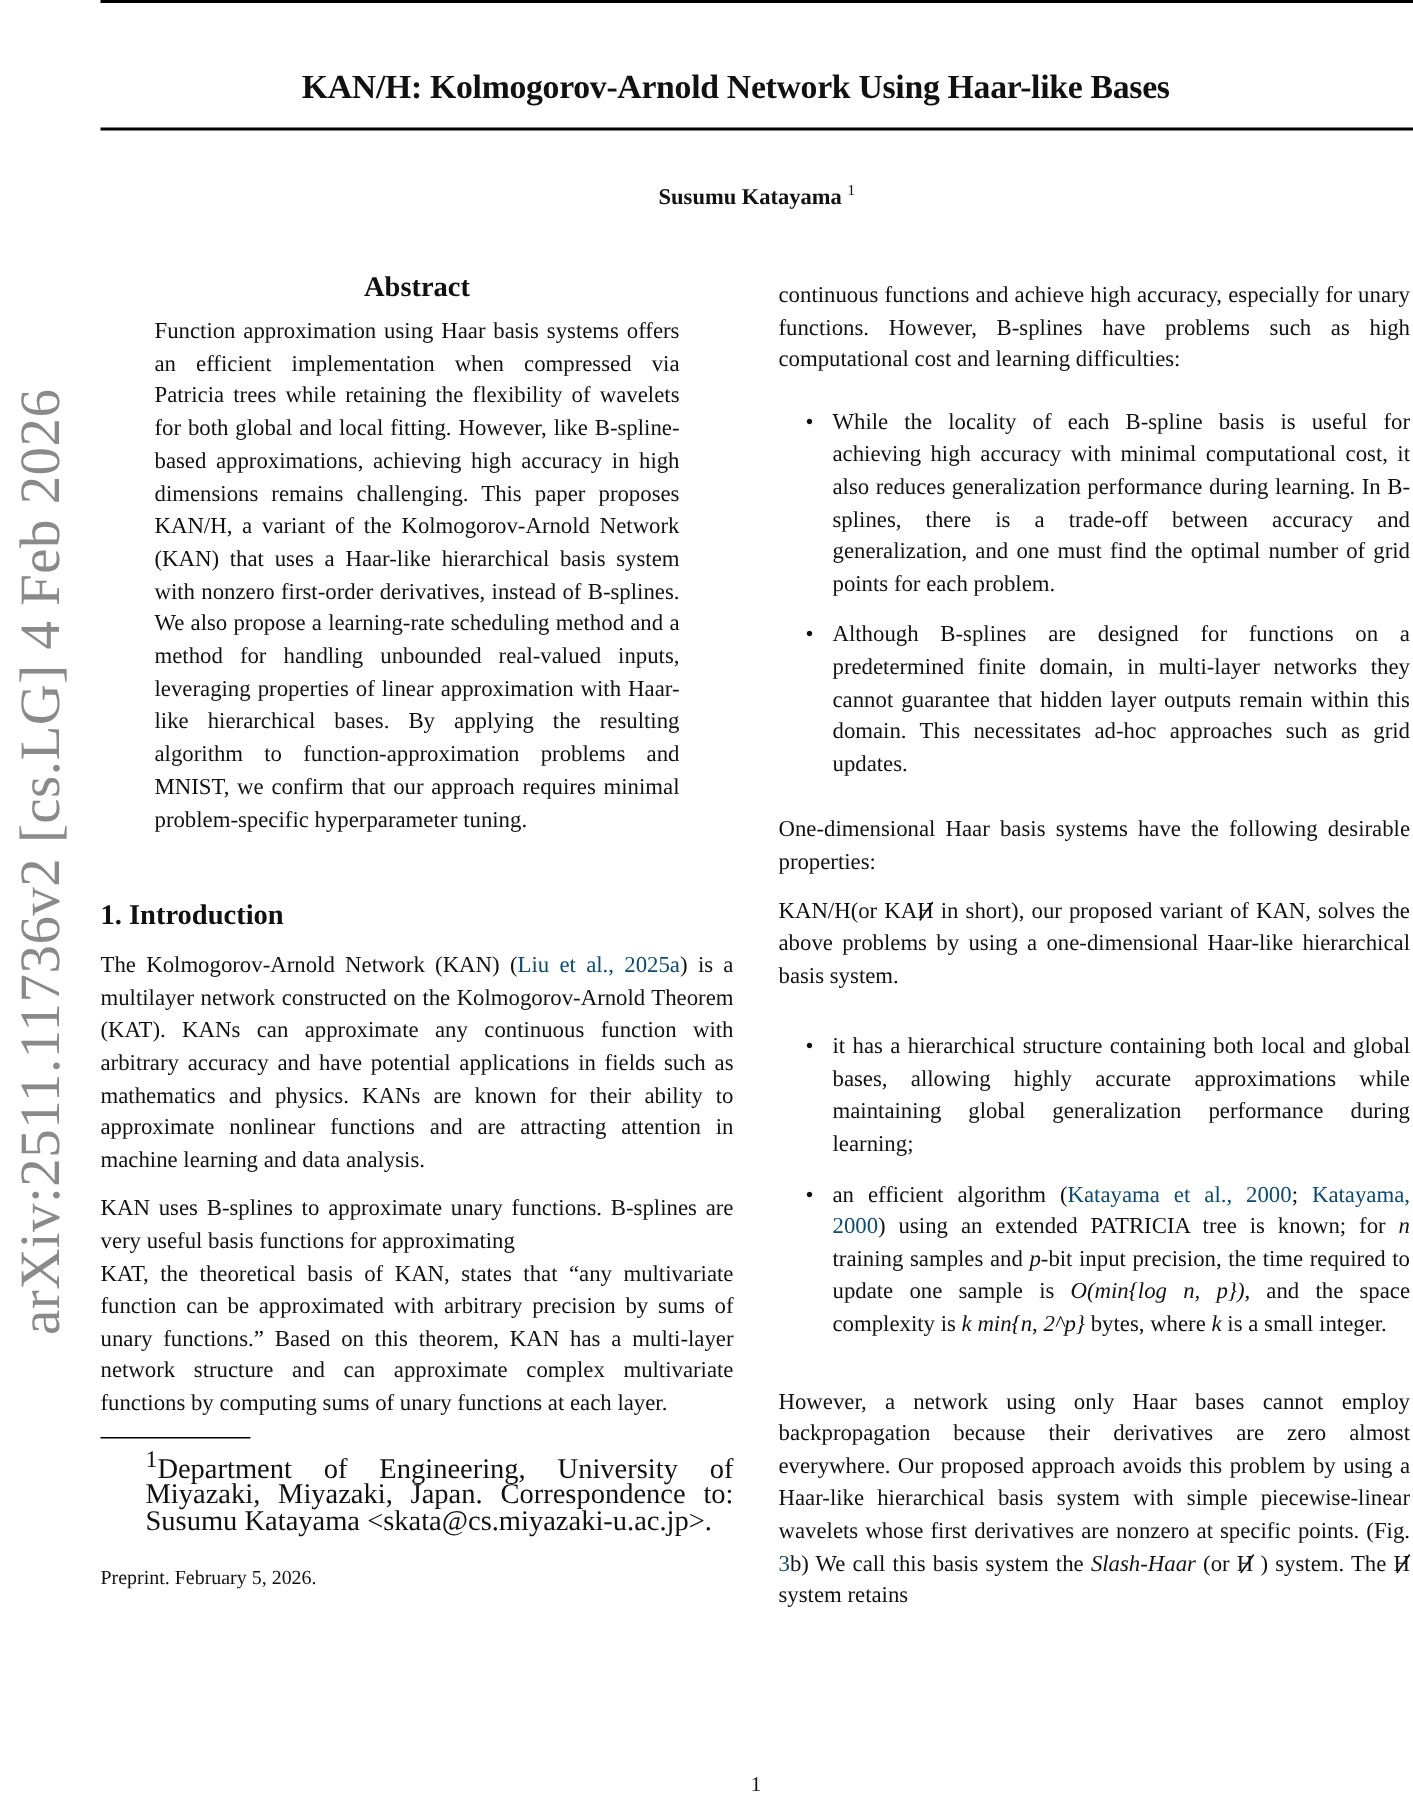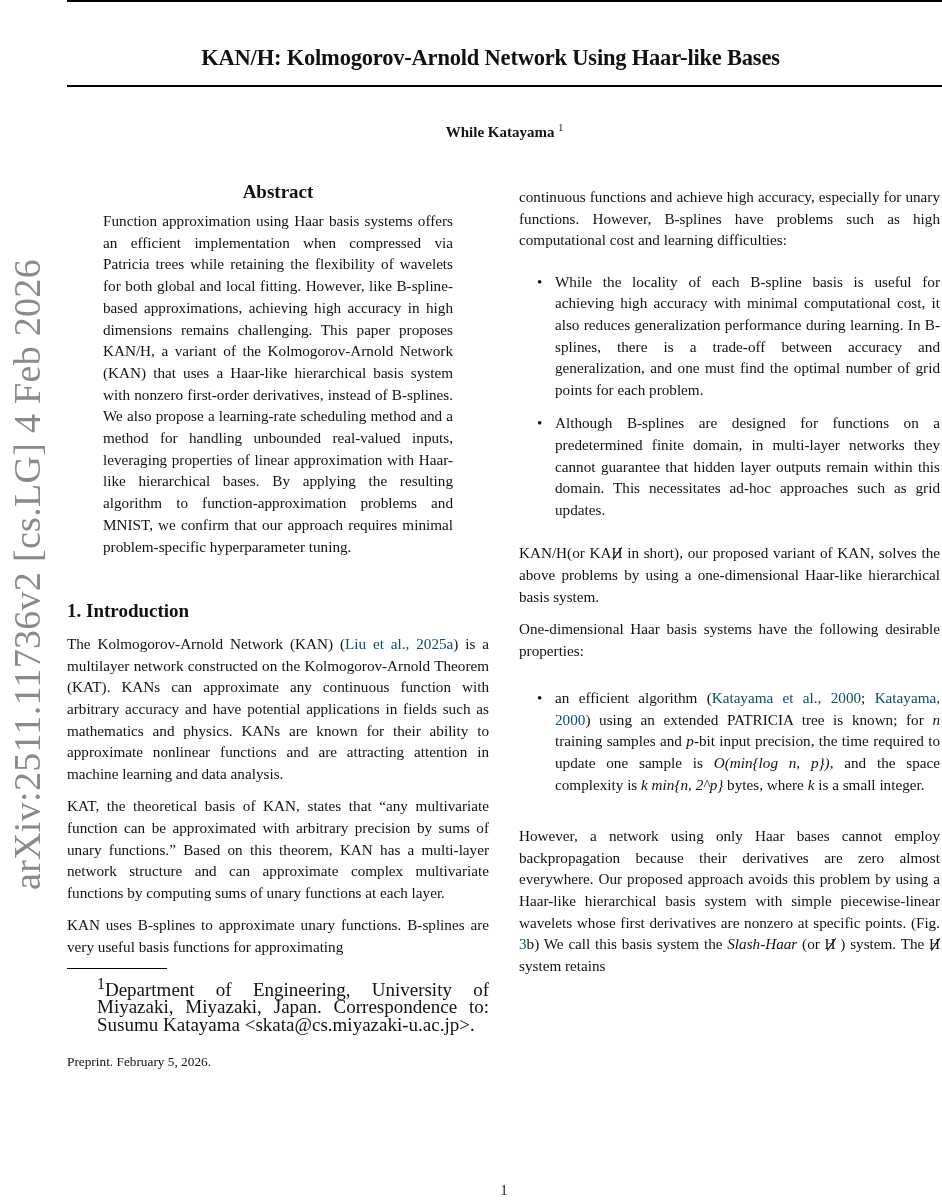--- a/index.html
+++ b/index.html
@@ -44,47 +44,48 @@
   .math { font-style: italic; }
 
   #page-number { position: absolute; top: 1183px; left: 0; width: 1008px; text-align: center; font-size: 14px; }
 </style>
 </head>
 <body>
 
 <div class="rule" id="top-rule"></div>
 <h1 id="title">KAN/H: Kolmogorov-Arnold Network Using Haar-like Bases</h1>
 <div class="rule" id="title-rule"></div>
-<div id="author"><span>While Katayama</span> <sup>1</sup></div>
+<div id="author"><span>Susumu Katayama</span> <sup>1</sup></div>
 
 <div id="arxiv-stamp">arXiv:2511.11736v2  [cs.LG]  4 Feb 2026</div>
 
 <div class="col" id="left-col">
   <h2 id="abstract-heading">Abstract</h2>
   <div id="abstract-body">Function approximation using Haar basis systems offers an efficient implementation when compressed via Patricia trees while retaining the flexibility of wavelets for both global and local fitting. However, like B-spline-based approximations, achieving high accuracy in high dimensions remains challenging. This paper proposes KAN/H, a variant of the Kolmogorov-Arnold Network (KAN) that uses a Haar-like hierarchical basis system with nonzero first-order derivatives, instead of B-splines. We also propose a learning-rate scheduling method and a method for handling unbounded real-valued inputs, leveraging properties of linear approximation with Haar-like hierarchical bases. By applying the resulting algorithm to function-approximation problems and MNIST, we confirm that our approach requires minimal problem-specific hyperparameter tuning.</div>
 
   <h2 id="intro-heading">1. Introduction</h2>
   <p><span>The Kolmogorov-Arnold Network (KAN) (</span><a class="cite" href="#">Liu et al., 2025a</a><span>) is a multilayer network constructed on the Kolmogorov-Arnold Theorem (KAT). KANs can approximate any continuous function with arbitrary accuracy and have potential applications in fields such as mathematics and physics. KANs are known for their ability to approximate nonlinear functions and are attracting attention in machine learning and data analysis.</span></p>
+  <p style="margin-bottom:0">KAN uses B-splines to approximate unary functions. B-splines are very useful basis functions for approximating</p>
   <p>KAT, the theoretical basis of KAN, states that “any multivariate function can be approximated with arbitrary precision by sums of unary functions.” Based on this theorem, KAN has a multi-layer network structure and can approximate complex multivariate functions by computing sums of unary functions at each layer.</p>
-  <p style="margin-bottom:0">KAN uses B-splines to approximate unary functions. B-splines are very useful basis functions for approximating</p>
 
   <div id="footnote-rule"></div>
   <div id="footnote">
       <div class="indent" style="text-align:justify"><sup>1</sup><span>Department of Engineering, University of Miyazaki, Miyazaki, Japan. Correspondence to: Susumu Katayama &lt;skata@cs.miyazaki-u.ac.jp&gt;.</span></div>
     </div>
   <div id="preprint">Preprint. February 5, 2026.</div>
 </div>
 
 <div class="col" id="right-col">
   <p>continuous functions and achieve high accuracy, especially for unary functions. However, B-splines have problems such as high computational cost and learning difficulties:</p>
   <ul class="bullets">
     <li>While the locality of each B-spline basis is useful for achieving high accuracy with minimal computational cost, it also reduces generalization performance during learning. In B-splines, there is a trade-off between accuracy and generalization, and one must find the optimal number of grid points for each problem.</li>
     <li>Although B-splines are designed for functions on a predetermined finite domain, in multi-layer networks they cannot guarantee that hidden layer outputs remain within this domain. This necessitates ad-hoc approaches such as grid updates.</li>
   </ul>
+  <p>One-dimensional Haar basis systems have the following desirable properties:</p>
   <p><span>KAN/H(or KA</span><span class="slash-h">H</span><span> in short), our proposed variant of KAN, solves the above problems by using a one-dimensional Haar-like hierarchical basis system.</span></p>
-  <p>One-dimensional Haar basis systems have the following desirable properties:</p>
   <ul class="bullets" style="margin-top:26px">
+    <li>it has a hierarchical structure containing both local and global bases, allowing highly accurate approximations while maintaining global generalization performance during learning;</li>
     <li><span>an efficient algorithm (</span><a class="cite" href="#">Katayama et al., 2000</a><span>; </span><a class="cite" href="#">Katayama, 2000</a><span>) using an extended PATRICIA tree is known; for </span><span class="math">n</span><span> training samples and </span><span class="math">p</span><span>-bit input precision, the time required to update one sample is </span><span class="math">O(min{log n, p})</span><span>, and the space complexity is </span><span class="math">k min{n, 2^p}</span><span> bytes, where </span><span class="math">k</span><span> is a small integer.</span></li>
   </ul>
   <p style="margin-top:30px"><span>However, a network using only Haar bases cannot employ backpropagation because their derivatives are zero almost everywhere. Our proposed approach avoids this problem by using a Haar-like hierarchical basis system with simple piecewise-linear wavelets whose first derivatives are nonzero at specific points. (Fig. </span><a class="cite" href="#">3</a><span>b) We call this basis system the </span><em>Slash-Haar</em><span> (or </span><span class="slash-h">H</span><span> ) system. The </span><span class="slash-h">H</span><span>  system retains</span></p>
 </div>
 
 <div id="page-number">1</div>
 
 </body></html>

